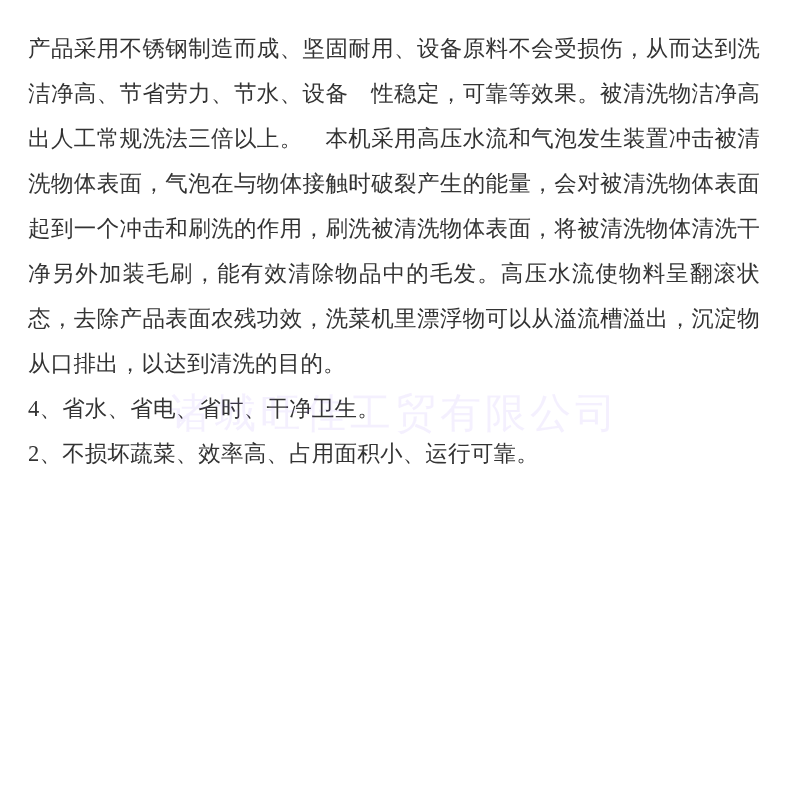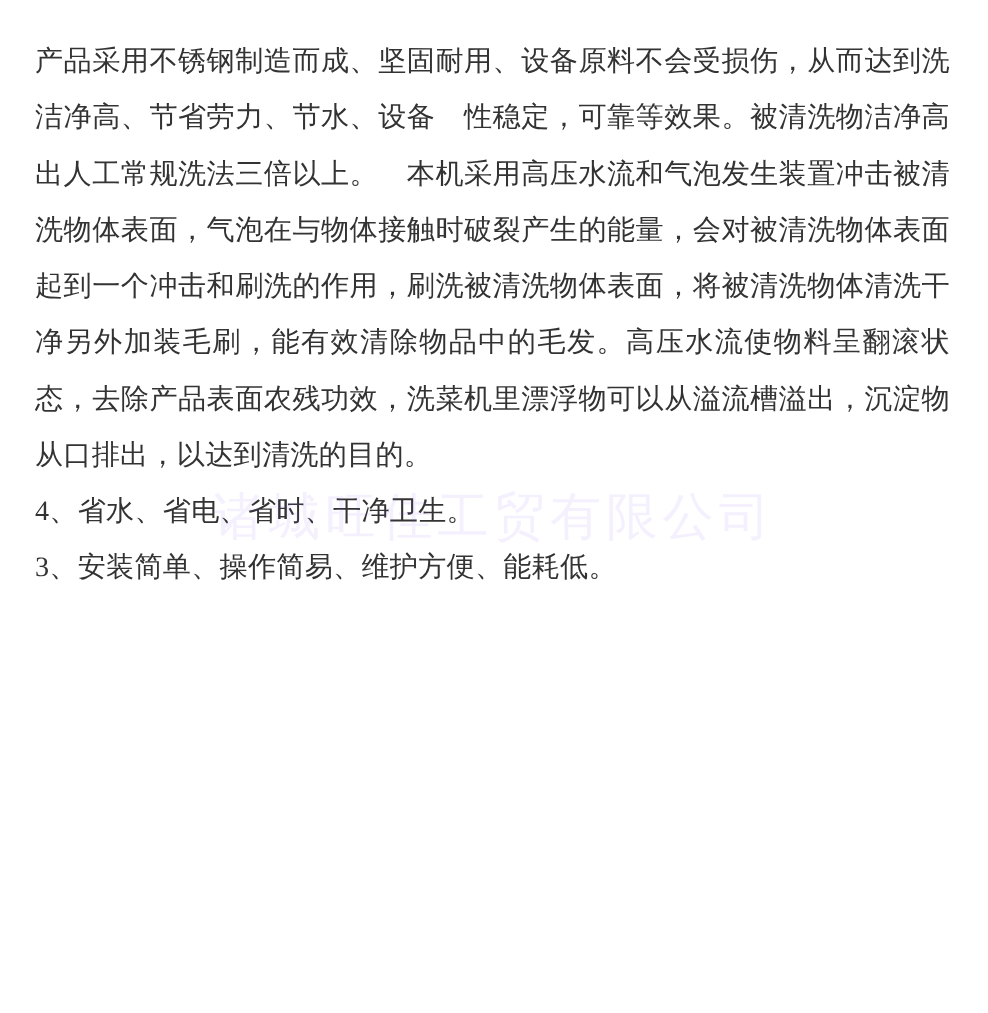--- a/index.html
+++ b/index.html
@@ -71,16 +71,16 @@
 
 <div class="page">
 
   <div class="watermark">
     <div class="watermark-text">诸城旺佳工贸有限公司</div>
   </div>
 
   <div class="body-text">
     <p class="para p1">产品采用不锈钢制造而成、坚固耐用、设备原料不会受损伤，从而达到洗洁净高、节省劳力、节水、设备　性稳定，可靠等效果。被清洗物洁净高出人工常规洗法三倍以上。　本机采用高压水流和气泡发生装置冲击被清洗物体表面，气泡在与物体接触时破裂产生的能量，会对被清洗物体表面起到一个冲击和刷洗的作用，刷洗被清洗物体表面，将被清洗物体清洗干净另外加装毛刷，能有效清除物品中的毛发。高压水流使物料呈翻滚状态，去除产品表面农残功效，洗菜机里漂浮物可以从溢流槽溢出，沉淀物从口排出，以达到清洗的目的。</p>
     <p class="list-item">4、省水、省电、省时、干净卫生。</p>
-    <p class="list-item">3、安装简单、操作简易、维护方便、能耗低。</p>
+    <p class="list-item">2、不损坏蔬菜、效率高、占用面积小、运行可靠。</p>
   </div>
 
 </div>
 
 </body></html>

